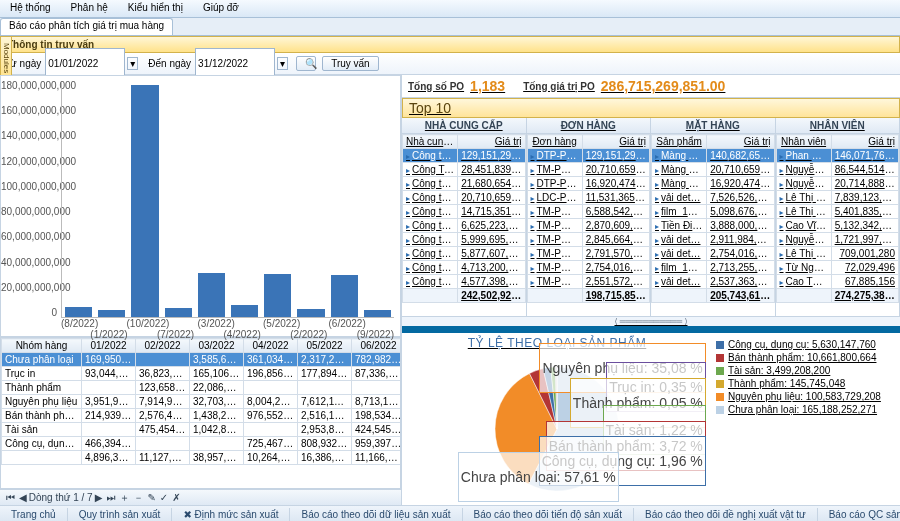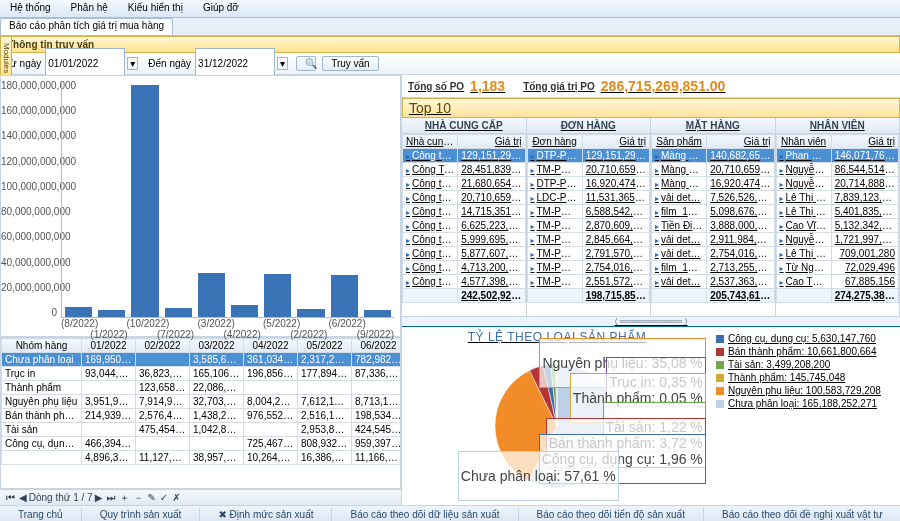--- a/index.html
+++ b/index.html
@@ -40,31 +40,31 @@
   .top10 { background: linear-gradient(#fff7db,#ffe49a); border: 1px solid #d2b24c; padding: 1px 6px; font-size: 14px; color: #5a4510; }
   .cat-header { display: flex; background: linear-gradient(#f4f8fc,#dfe9f4); border-bottom: 1px solid #c6d4e3; }
   .cat-header div { flex: 1; text-align: center; padding: 2px 0; border-right: 1px solid #c6d4e3; font-weight: bold; color: #345; }
   .four-grids { display: flex; height: 182px; }
   .mini-grid { flex: 1; border-right: 1px solid #c6d4e3; overflow: hidden; background: #fff; }
   .mini-grid table { table-layout: fixed; }
   .mini-grid th:first-child, .mini-grid td:first-child { width: 45%; }
   .mini-grid th:last-child, .mini-grid td:last-child { width: 55%; text-align: right; }
   .mini-grid tfoot td { background: #eef4fb; font-weight: bold; }
   .mini-grid .arrow { color: #2a6cb0; font-size: 8px; padding-right: 2px; }
-  .pie-section { flex: 1; display: flex; background: #fff; border-top: 1px solid #0369a1; }
+  .pie-section { flex: 1; display: flex; background: #fff; border-top: 7px solid #0369a1; }
   .pie-left { flex: 1; position: relative; text-align: center; }
   .pie-title { color: #3d6fa8; font-size: 12px; padding: 3px 0; letter-spacing: .5px; }
   .pie-svg-wrap { position: absolute; left: 0; right: 0; top: 24px; bottom: 4px; display: flex; align-items: center; justify-content: center; }
   .callout { position: absolute; font-size: 14px; color: #444; background: rgba(255,255,255,.7); padding: 16px 2px; border: 1px solid #ddd; }
   .pie-legend { width: 188px; padding: 6px 4px; font-size: 9px; }
   .pie-legend .row { display: flex; align-items: center; margin-bottom: 2px; }
   .pie-legend .sw { width: 8px; height: 8px; margin-right: 4px; }
   .scroll-hint { background: #eef4fb; border-top: 1px solid #c6d4e3; height: 10px; display:flex; justify-content:center; align-items:center; font-size:8px; color:#678; }
   .tabs-bottom { background: linear-gradient(#eef4fb,#dce7f3); height: 17px; display: flex; align-items: center; border-top: 1px solid #c6d4e3; overflow:hidden;}
-  .tabs-bottom .t { padding: 1px 18px; border-right: 1px solid #c6d4e3; cursor: pointer; color: #2a4a6d; white-space:nowrap;}
+  .tabs-bottom .t { padding: 1px 11px; border-right: 1px solid #c6d4e3; cursor: pointer; color: #2a4a6d; white-space:nowrap;}
   .tabs-bottom .t.active { background: #fff; border-top: 1px solid #c6d4e3; }
   .sidebar-tab { position:absolute; left:0; top:36px; width:12px; height:44px; background:linear-gradient(#fff6d6,#ffe28a); border:1px solid #d2b24c; writing-mode:vertical-rl; font-size:8px; text-align:center; color:#5a4510;}
 </style>
 </head>
 <body>
 
 <div class="menubar">
     <div class="item">Hệ thống</div>
     <div class="item">Phân hệ</div>
     <div class="item">Kiểu hiển thị</div>

